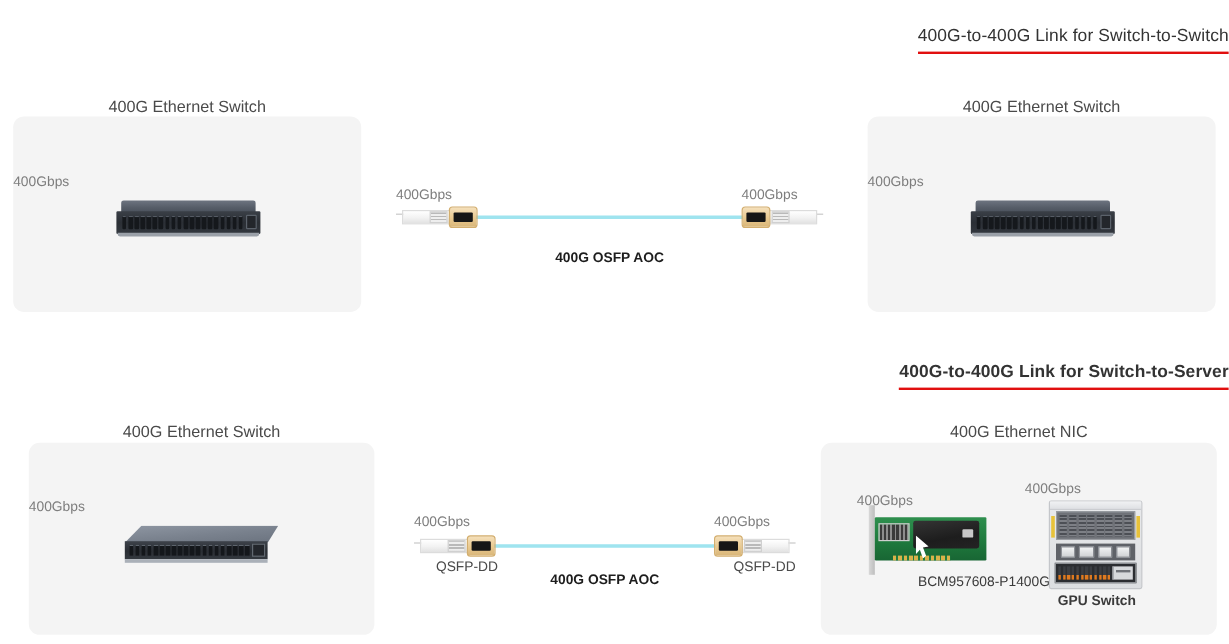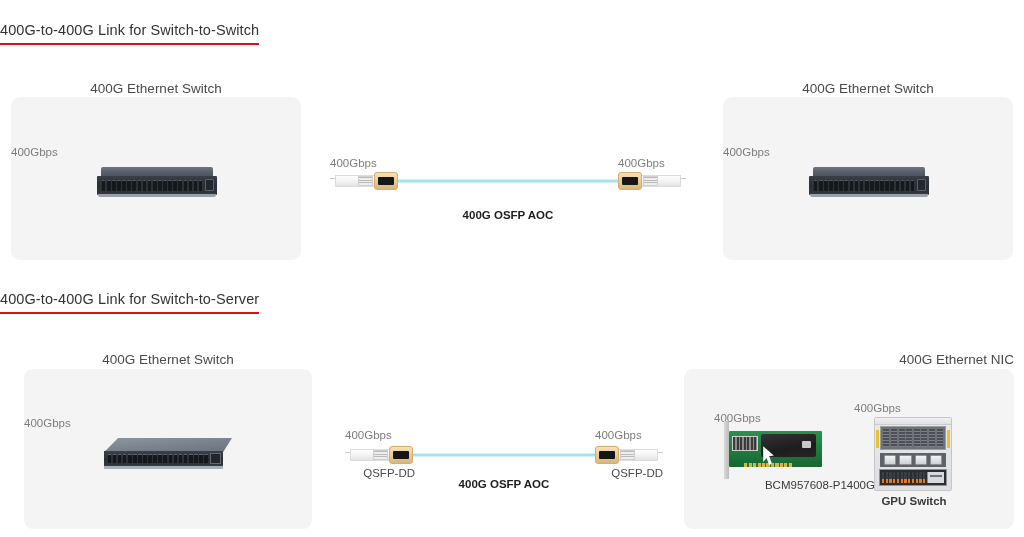--- a/index.html
+++ b/index.html
@@ -14,21 +14,21 @@
     font-family: "Liberation Sans", sans-serif;
     color: #3c3c3c;
     overflow: hidden;
   }
 
   
   .section-title {
     position: absolute;
     left: 0;
     width: 100%;
-    text-align: left;
+    text-align: right;
     font-size: 14.5px;
     color: #333333;
     letter-spacing: 0.1px;
   }
   .section-title .title-text {
     display: inline-block;
     padding-bottom: 5px;
     border-bottom: 2.5px solid #e10f0f;
   }
 
@@ -513,21 +513,21 @@
     <div class="tx-nose">
       <div class="tx-nose-inner"></div>
     </div>
   </div>
 </div>
 
 <div class="speed-label" style="left:330px; top:157px; width:68px;">400Gbps</div>
 <div class="speed-label" style="left:618px; top:157px; width:68px;">400Gbps</div>
 <div class="cable-caption" style="left:330px; top:209px; width:356px;">400G OSFP AOC</div>
 
-<div class="section-title" style="top:291px;">
+<div class="section-title" style="top:302px;font-weight:bold;">
   <span class="title-text">400G-to-400G Link for Switch-to-Server</span>
 </div>
 
 <div class="panel-caption" style="left:24px; top:352px; width:288px;">400G Ethernet Switch</div>
 
 <div class="panel" style="left:24px; top:369px; width:288px; height:160px;">
   <div class="speed-label" style="left:0; top:48px; width:100%;">400Gbps</div>
   <div class="switch-iso" style="left:80px; top:69px; width:128px; height:31px;">
     <div class="iso-top"></div>
     <div class="iso-face">
@@ -552,21 +552,21 @@
           <div class="iso-port"></div>
           <div class="iso-port"></div>
           <div class="iso-port"></div>
       </div>
       <div class="iso-side"></div>
     </div>
     <div class="iso-base"></div>
   </div>
 </div>
 
-<div class="panel-caption" style="left:684px; top:352px; width:330px;text-align:right;">400G Ethernet NIC</div>
+<div class="panel-caption" style="left:684px; top:352px; width:330px;">400G Ethernet NIC</div>
 
 <div class="panel" style="left:684px; top:369px; width:330px; height:160px;">
 
   <div class="speed-label" style="left:30px; top:43px; width:110px;">400Gbps</div>
 
   <div class="nic-card" style="left:40px; top:58px; width:98px; height:46px;">
     <div class="nic-bracket"></div>
     <div class="nic-pcb">
       <div class="nic-cage"></div>
       <div class="nic-heatsink">

